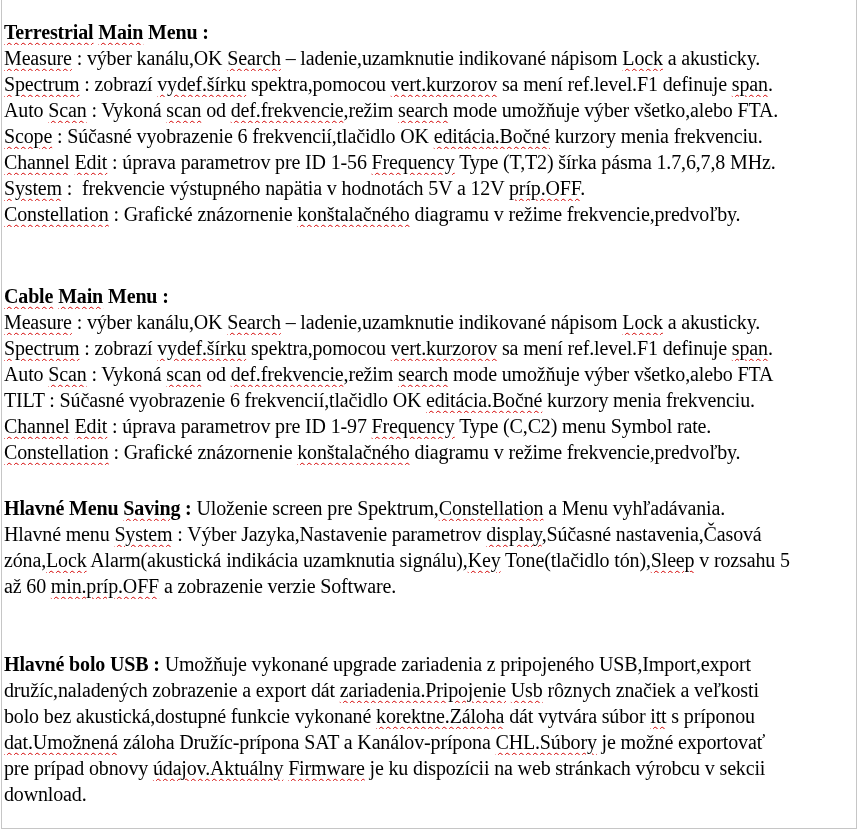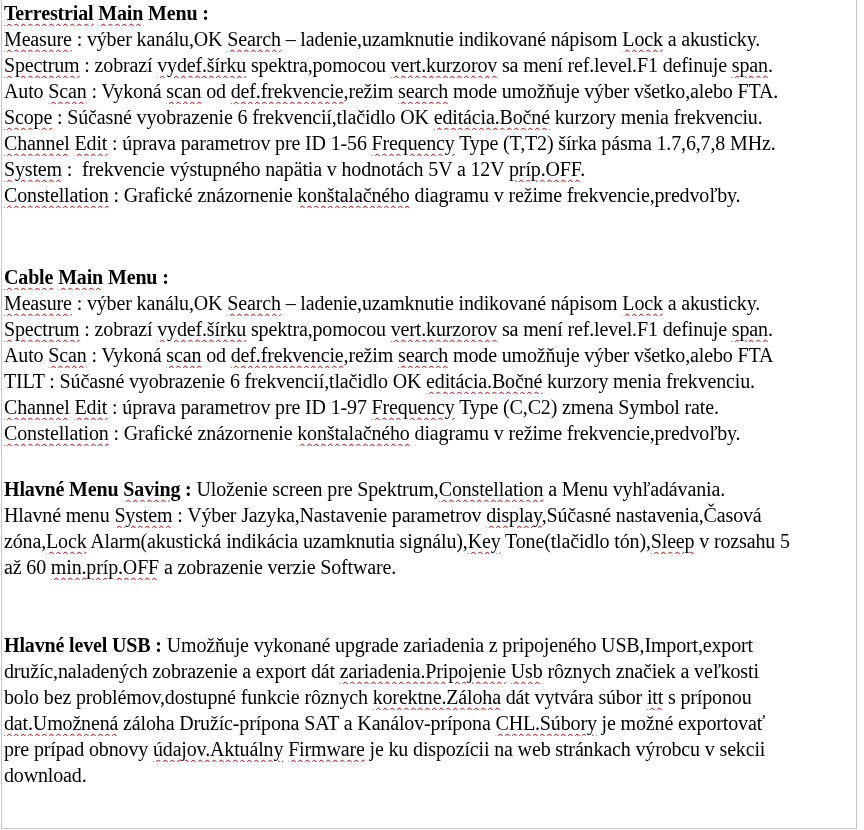--- a/index.html
+++ b/index.html
@@ -18,21 +18,21 @@
     border-bottom: 1px solid #c6c6c6;
     background: #ffffff;
   }
   #doc {
     font-family: "Liberation Serif", "DejaVu Serif", serif;
     font-size: 20px;
     line-height: 26px;
     letter-spacing: -0.15px;
     color: #000000;
     padding-left: 2px;
-    padding-top: 0;
+    padding-top: 19px;
   }
   .para { margin: 0; }
   .para:nth-child(2) { margin-top: 56px; }
   .para:nth-child(3) { margin-top: 30px; }
   .para:nth-child(4) { margin-top: 52px; }
   .line {
     white-space: pre;
     overflow: hidden;
     height: 26px;
   }
@@ -59,31 +59,31 @@
         <div class="line"><span class="sp">Channel</span><span> </span><span class="sp">Edit</span><span> : úprava parametrov pre ID 1-56 </span><span class="sp">Frequency</span><span> Type (T,T2) šírka pásma 1.7,6,7,8 MHz.</span></div>
         <div class="line"><span class="sp">System</span><span> :  frekvencie výstupného napätia v hodnotách 5V a 12V </span><span class="sp">príp.OFF</span><span>.</span></div>
         <div class="line"><span class="sp">Constellation</span><span> : Grafické znázornenie </span><span class="sp">konštalačného</span><span> diagramu v režime frekvencie,predvoľby.</span></div>
       </div>
       <div class="para">
         <div class="line"><span class="b sp">Cable</span><span class="b"> </span><span class="b sp">Main</span><span class="b"> Menu :</span></div>
         <div class="line"><span class="sp">Measure</span><span> : výber kanálu,OK </span><span class="sp">Search</span><span> – ladenie,uzamknutie indikované nápisom </span><span class="sp">Lock</span><span> a akusticky.</span></div>
         <div class="line"><span class="sp">Spectrum</span><span> : zobrazí </span><span class="sp">vydef.šírku</span><span> spektra,pomocou </span><span class="sp">vert.kurzorov</span><span> sa mení ref.level.F1 definuje </span><span class="sp">span</span><span>.</span></div>
         <div class="line"><span>Auto </span><span class="sp">Scan</span><span> : Vykoná </span><span class="sp">scan</span><span> od </span><span class="sp">def.frekvencie</span><span>,režim </span><span class="sp">search</span><span> mode umožňuje výber všetko,alebo FTA</span></div>
         <div class="line"><span>TILT : Súčasné vyobrazenie 6 frekvencií,tlačidlo OK </span><span class="sp">editácia.Bočné</span><span> kurzory menia frekvenciu.</span></div>
-        <div class="line"><span class="sp">Channel</span><span> </span><span class="sp">Edit</span><span> : úprava parametrov pre ID 1-97 </span><span class="sp">Frequency</span><span> Type (C,C2) zmena Symbol rate.</span></div>
+        <div class="line"><span class="sp">Channel</span><span> </span><span class="sp">Edit</span><span> : úprava parametrov pre ID 1-97 </span><span class="sp">Frequency</span><span> Type (C,C2) menu Symbol rate.</span></div>
         <div class="line"><span class="sp">Constellation</span><span> : Grafické znázornenie </span><span class="sp">konštalačného</span><span> diagramu v režime frekvencie,predvoľby.</span></div>
       </div>
       <div class="para">
         <div class="line"><span class="b">Hlavné Menu </span><span class="b sp">Saving</span><span class="b"> :</span><span> Uloženie screen pre Spektrum,</span><span class="sp">Constellation</span><span> a Menu vyhľadávania.</span></div>
         <div class="line"><span>Hlavné menu </span><span class="sp">System</span><span> : Výber Jazyka,Nastavenie parametrov </span><span class="sp">display</span><span>,Súčasné nastavenia,Časová</span></div>
         <div class="line"><span>zóna,</span><span class="sp">Lock</span><span> Alarm(akustická indikácia uzamknutia signálu),</span><span class="sp">Key</span><span> Tone(tlačidlo tón),</span><span class="sp">Sleep</span><span> v rozsahu 5</span></div>
         <div class="line"><span>až 60 </span><span class="sp">min.príp.OFF</span><span> a zobrazenie verzie Software.</span></div>
       </div>
       <div class="para">
-        <div class="line"><span class="b">Hlavné level USB :</span><span> Umožňuje vykonané upgrade zariadenia z pripojeného USB,Import,export</span></div>
+        <div class="line"><span class="b">Hlavné bolo USB :</span><span> Umožňuje vykonané upgrade zariadenia z pripojeného USB,Import,export</span></div>
         <div class="line"><span>družíc,naladených zobrazenie a export dát </span><span class="sp">zariadenia.Pripojenie</span><span> </span><span class="sp">Usb</span><span> rôznych značiek a veľkosti</span></div>
-        <div class="line"><span>bolo bez problémov,dostupné funkcie rôznych </span><span class="sp">korektne.Záloha</span><span> dát vytvára súbor </span><span class="sp">itt</span><span> s príponou</span></div>
+        <div class="line"><span>bolo bez akustická,dostupné funkcie vykonané </span><span class="sp">korektne.Záloha</span><span> dát vytvára súbor </span><span class="sp">itt</span><span> s príponou</span></div>
         <div class="line"><span class="sp">dat.Umožnená</span><span> záloha Družíc-prípona SAT a Kanálov-prípona </span><span class="sp">CHL.Súbory</span><span> je možné exportovať</span></div>
         <div class="line"><span>pre prípad obnovy </span><span class="sp">údajov.Aktuálny</span><span> </span><span class="sp">Firmware</span><span> je ku dispozícii na web stránkach výrobcu v sekcii</span></div>
         <div class="line"><span>download.</span></div>
       </div>
     </div>
 </div>
 
 </body></html>

